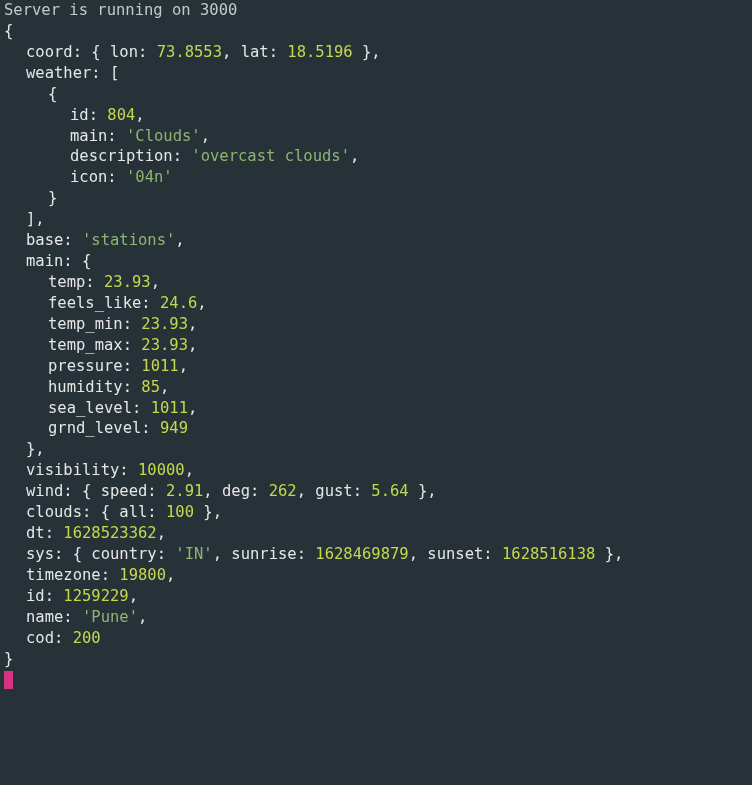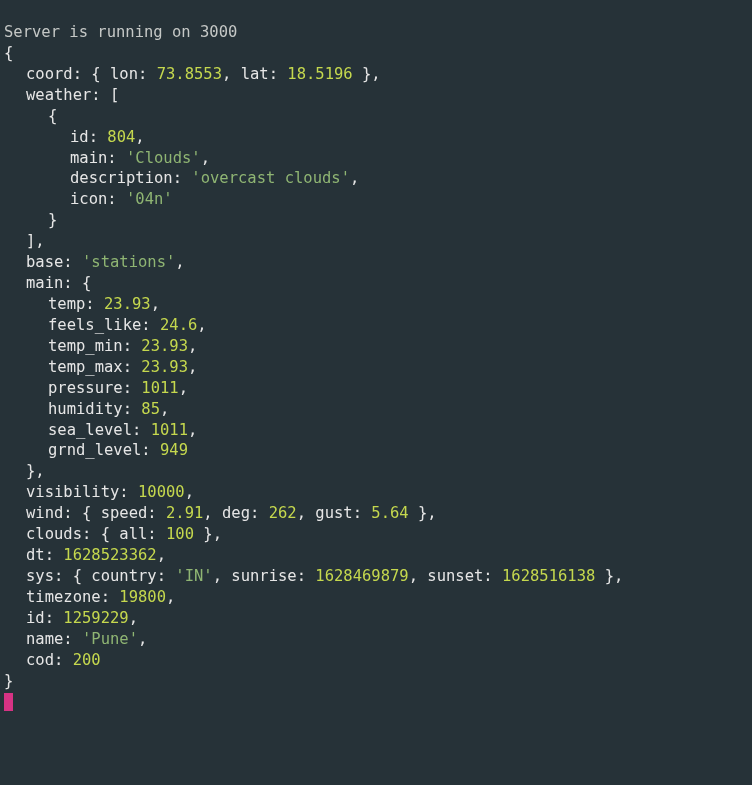--- a/index.html
+++ b/index.html
@@ -21,21 +21,21 @@
     .indent1 { padding-left: 22px; }
     .indent2 { padding-left: 44px; }
     .indent3 { padding-left: 66px; }
     .cursor {
       display: inline-block;
       width: 9px;
       height: 18px;
       background: #d63384;
       vertical-align: text-bottom;
     }
-    pre { white-space: pre; margin-top: 22px; }
+    pre { white-space: pre; }
   </style>
 </head>
 <body>
 
 <pre><span>Server is running on 3000</span>
 <span class="brace">{</span>
 <span class="indent1"><span class="key">coord</span><span class="punct">: { </span><span class="key">lon</span><span class="punct">: </span><span class="num">73.8553</span><span class="punct">, </span><span class="key">lat</span><span class="punct">: </span><span class="num">18.5196</span><span class="punct"> },</span></span>
 <span class="indent1"><span class="key">weather</span><span class="punct">: [</span></span>
 <span class="indent2"><span class="brace">{</span></span>
 <span class="indent3"><span class="key">id</span><span class="punct">: </span><span class="num">804</span><span class="punct">,</span></span>

